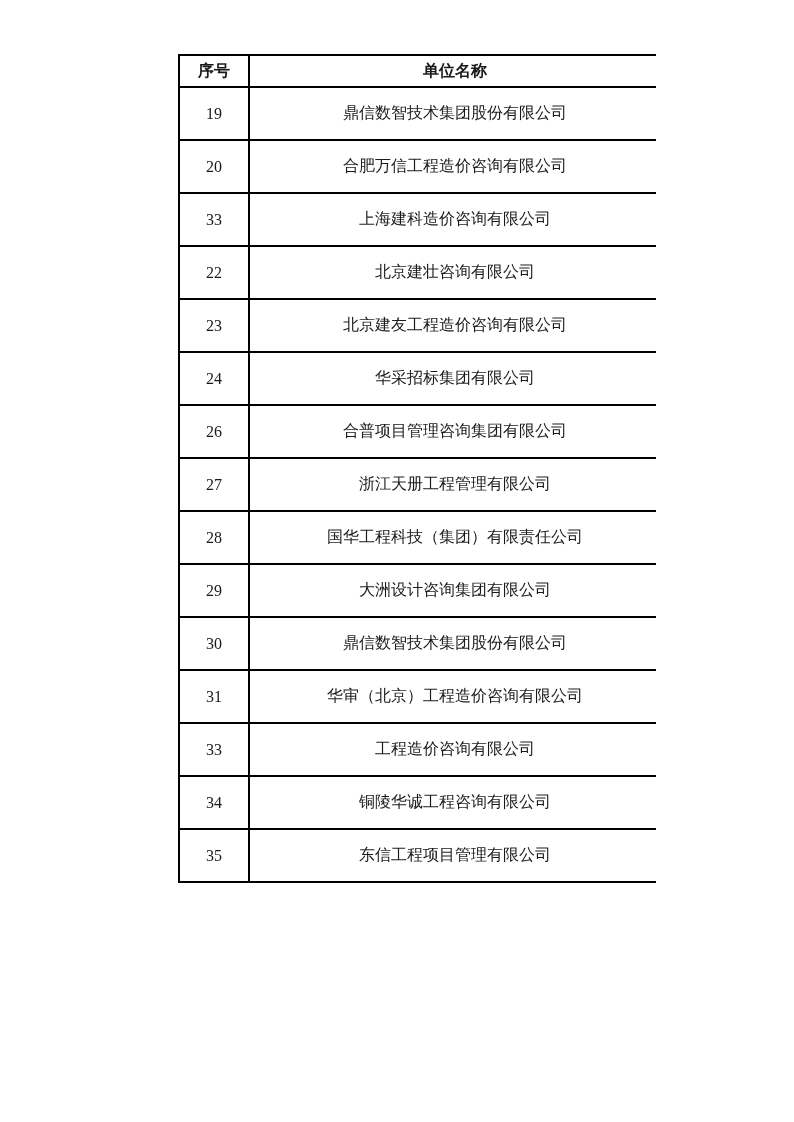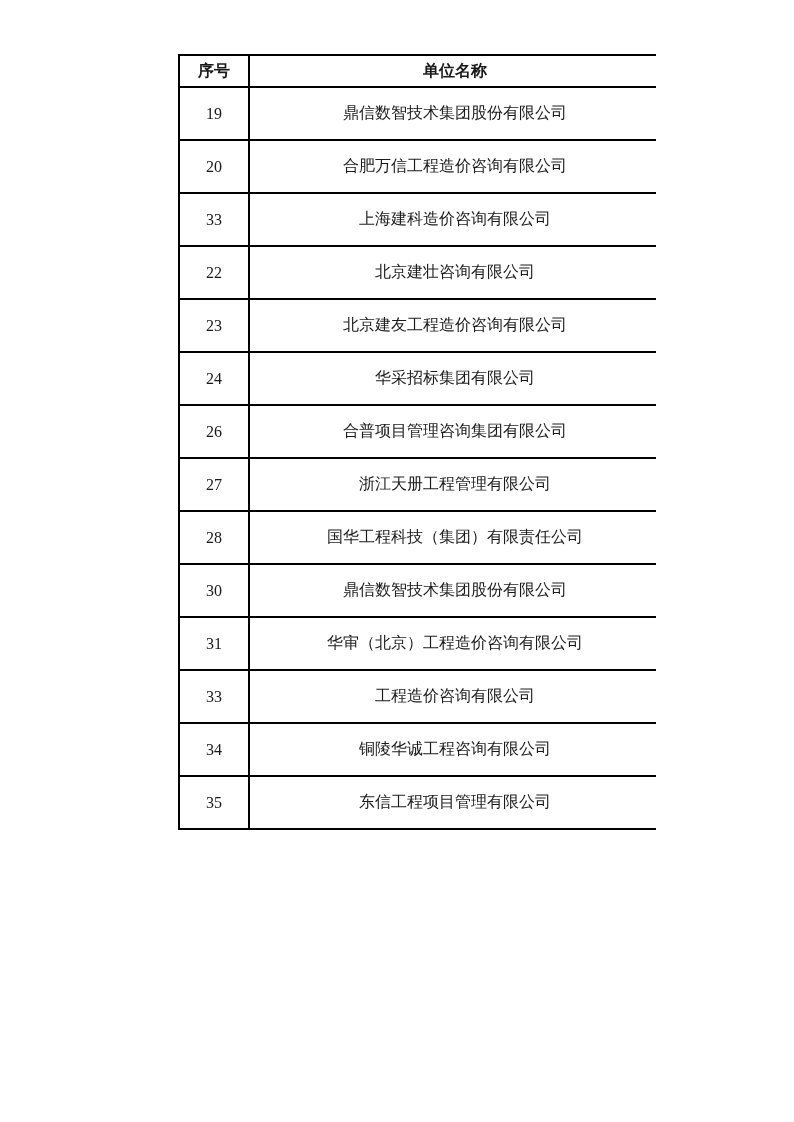--- a/index.html
+++ b/index.html
@@ -95,20 +95,24 @@
         </tr>
         <tr>
           <td>27</td>
           <td>浙江天册工程管理有限公司</td>
         </tr>
         <tr>
           <td>28</td>
           <td>国华工程科技（集团）有限责任公司</td>
         </tr>
         <tr>
+          <td>29</td>
+          <td>大洲设计咨询集团有限公司</td>
+        </tr>
+        <tr>
           <td>30</td>
           <td>鼎信数智技术集团股份有限公司</td>
         </tr>
         <tr>
           <td>31</td>
           <td>华审（北京）工程造价咨询有限公司</td>
         </tr>
         <tr>
           <td>33</td>
           <td>工程造价咨询有限公司</td>

